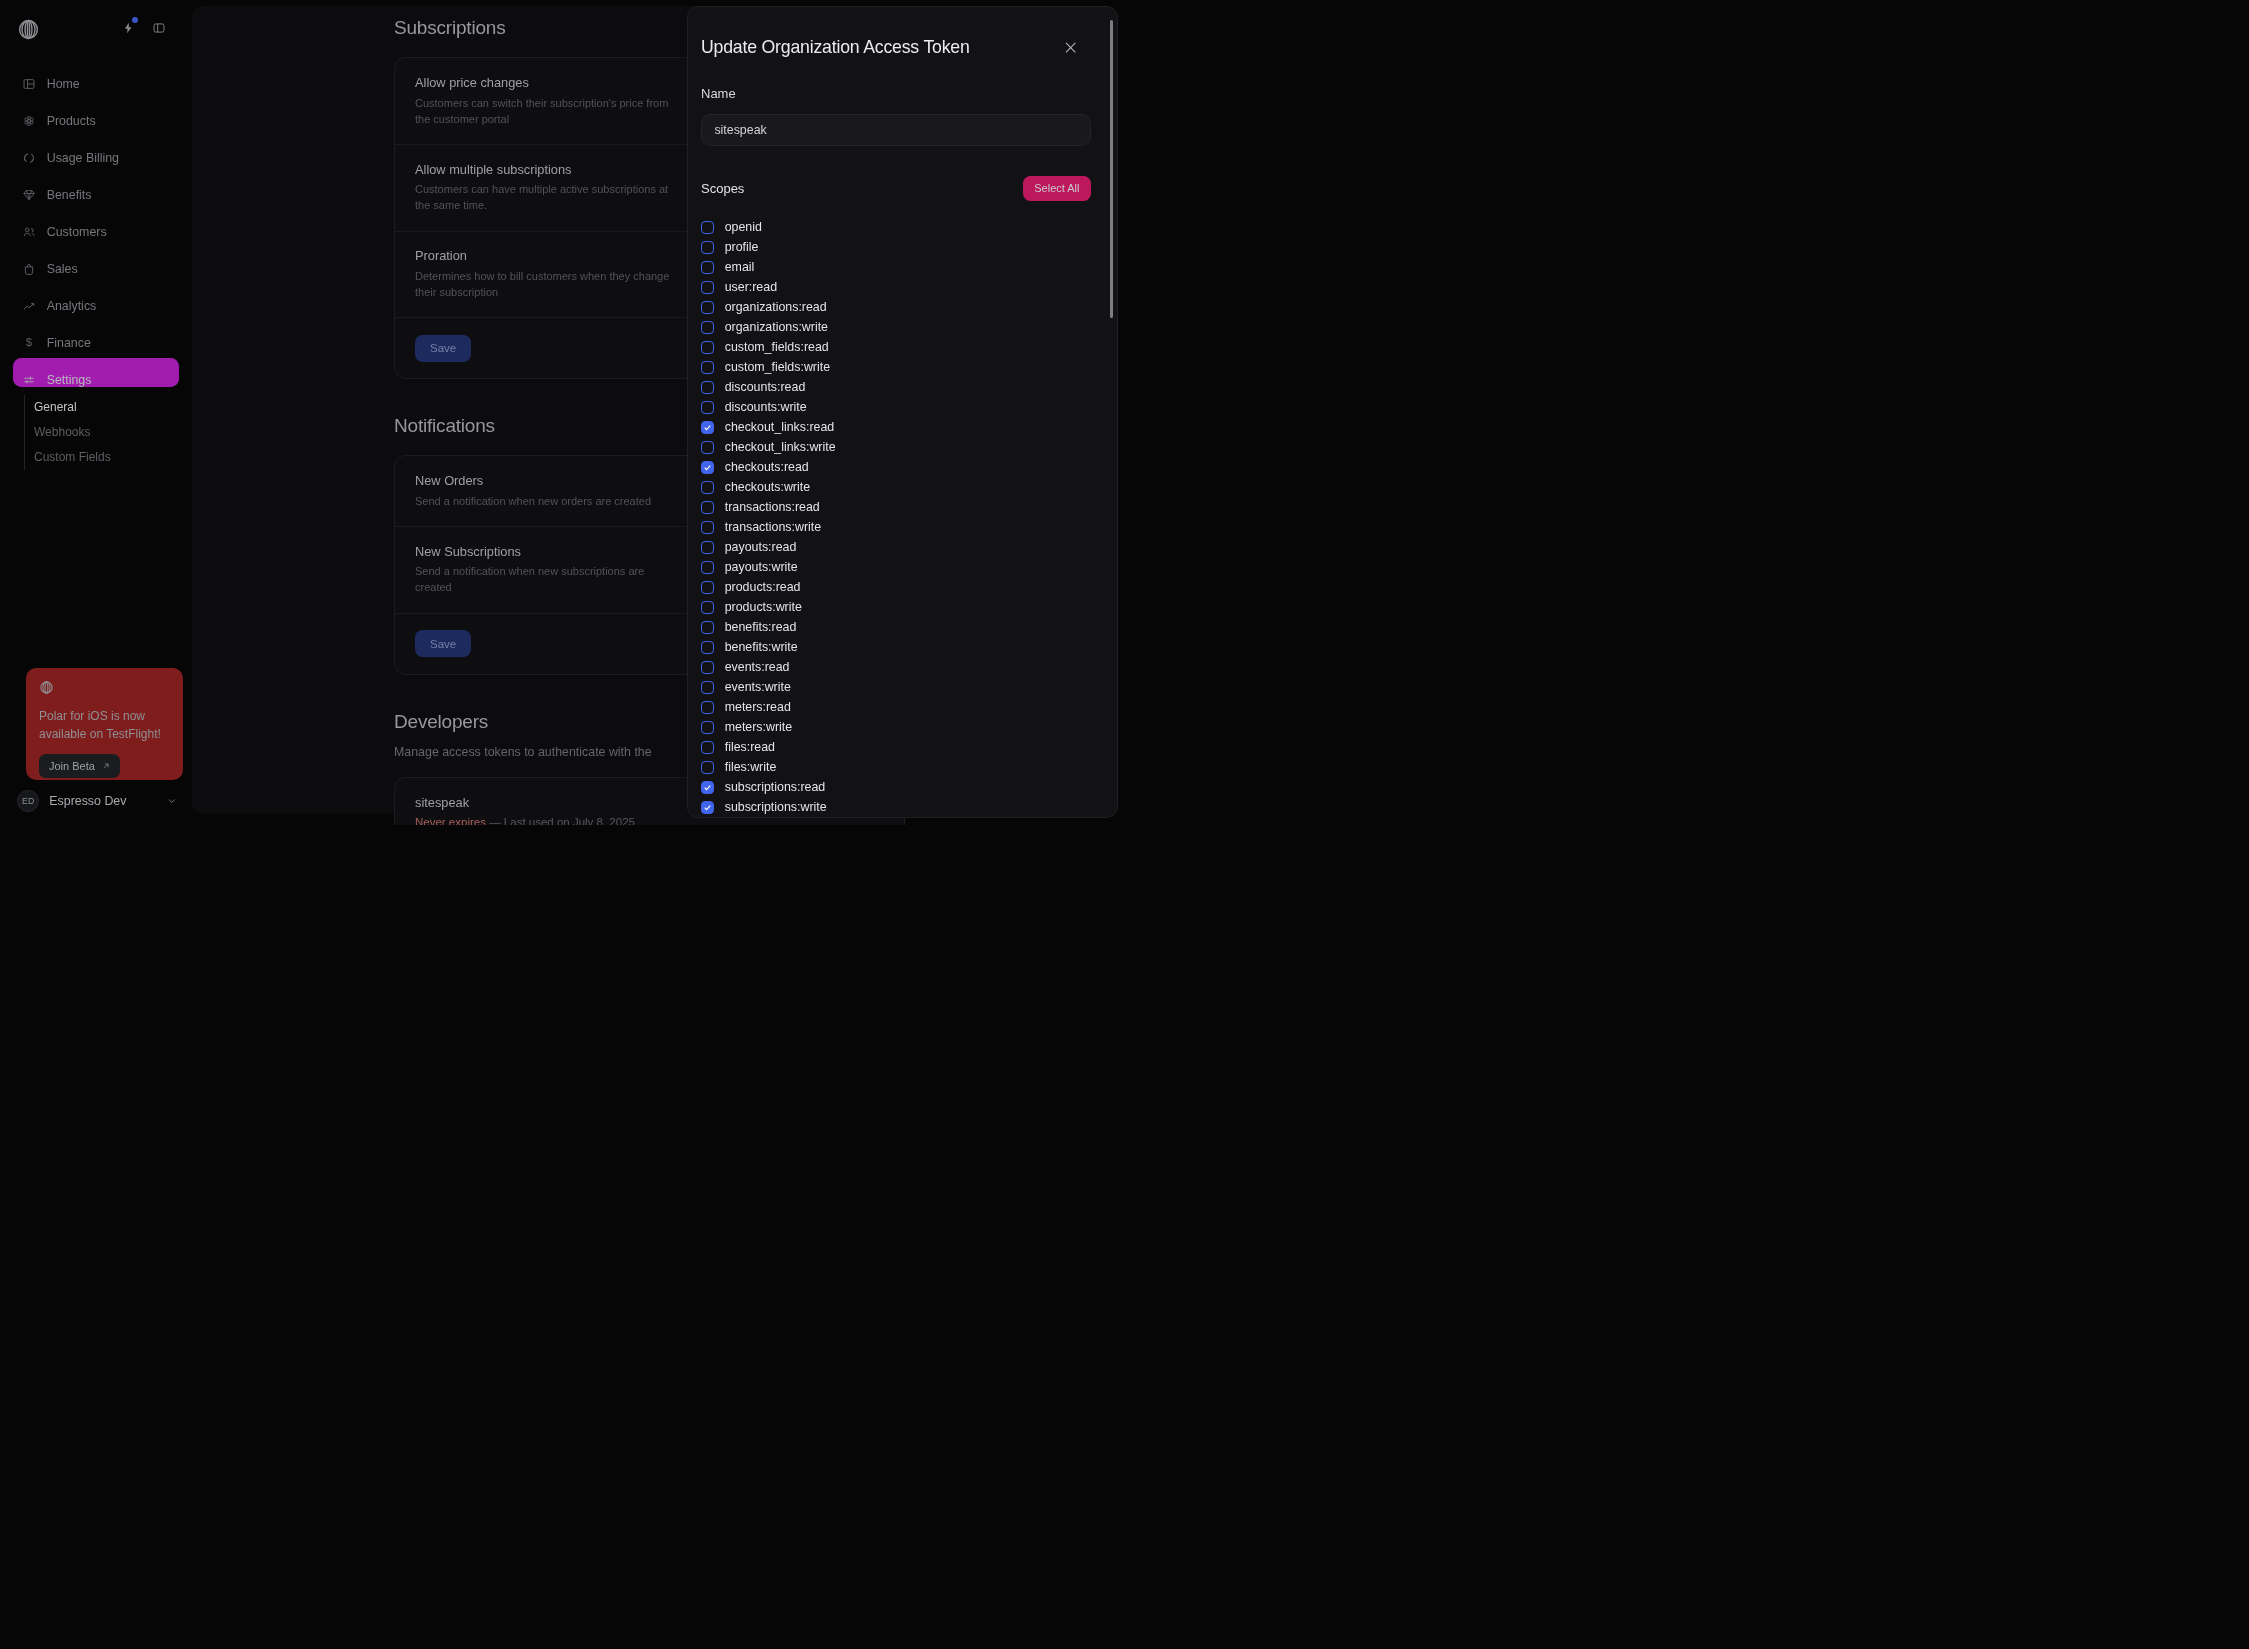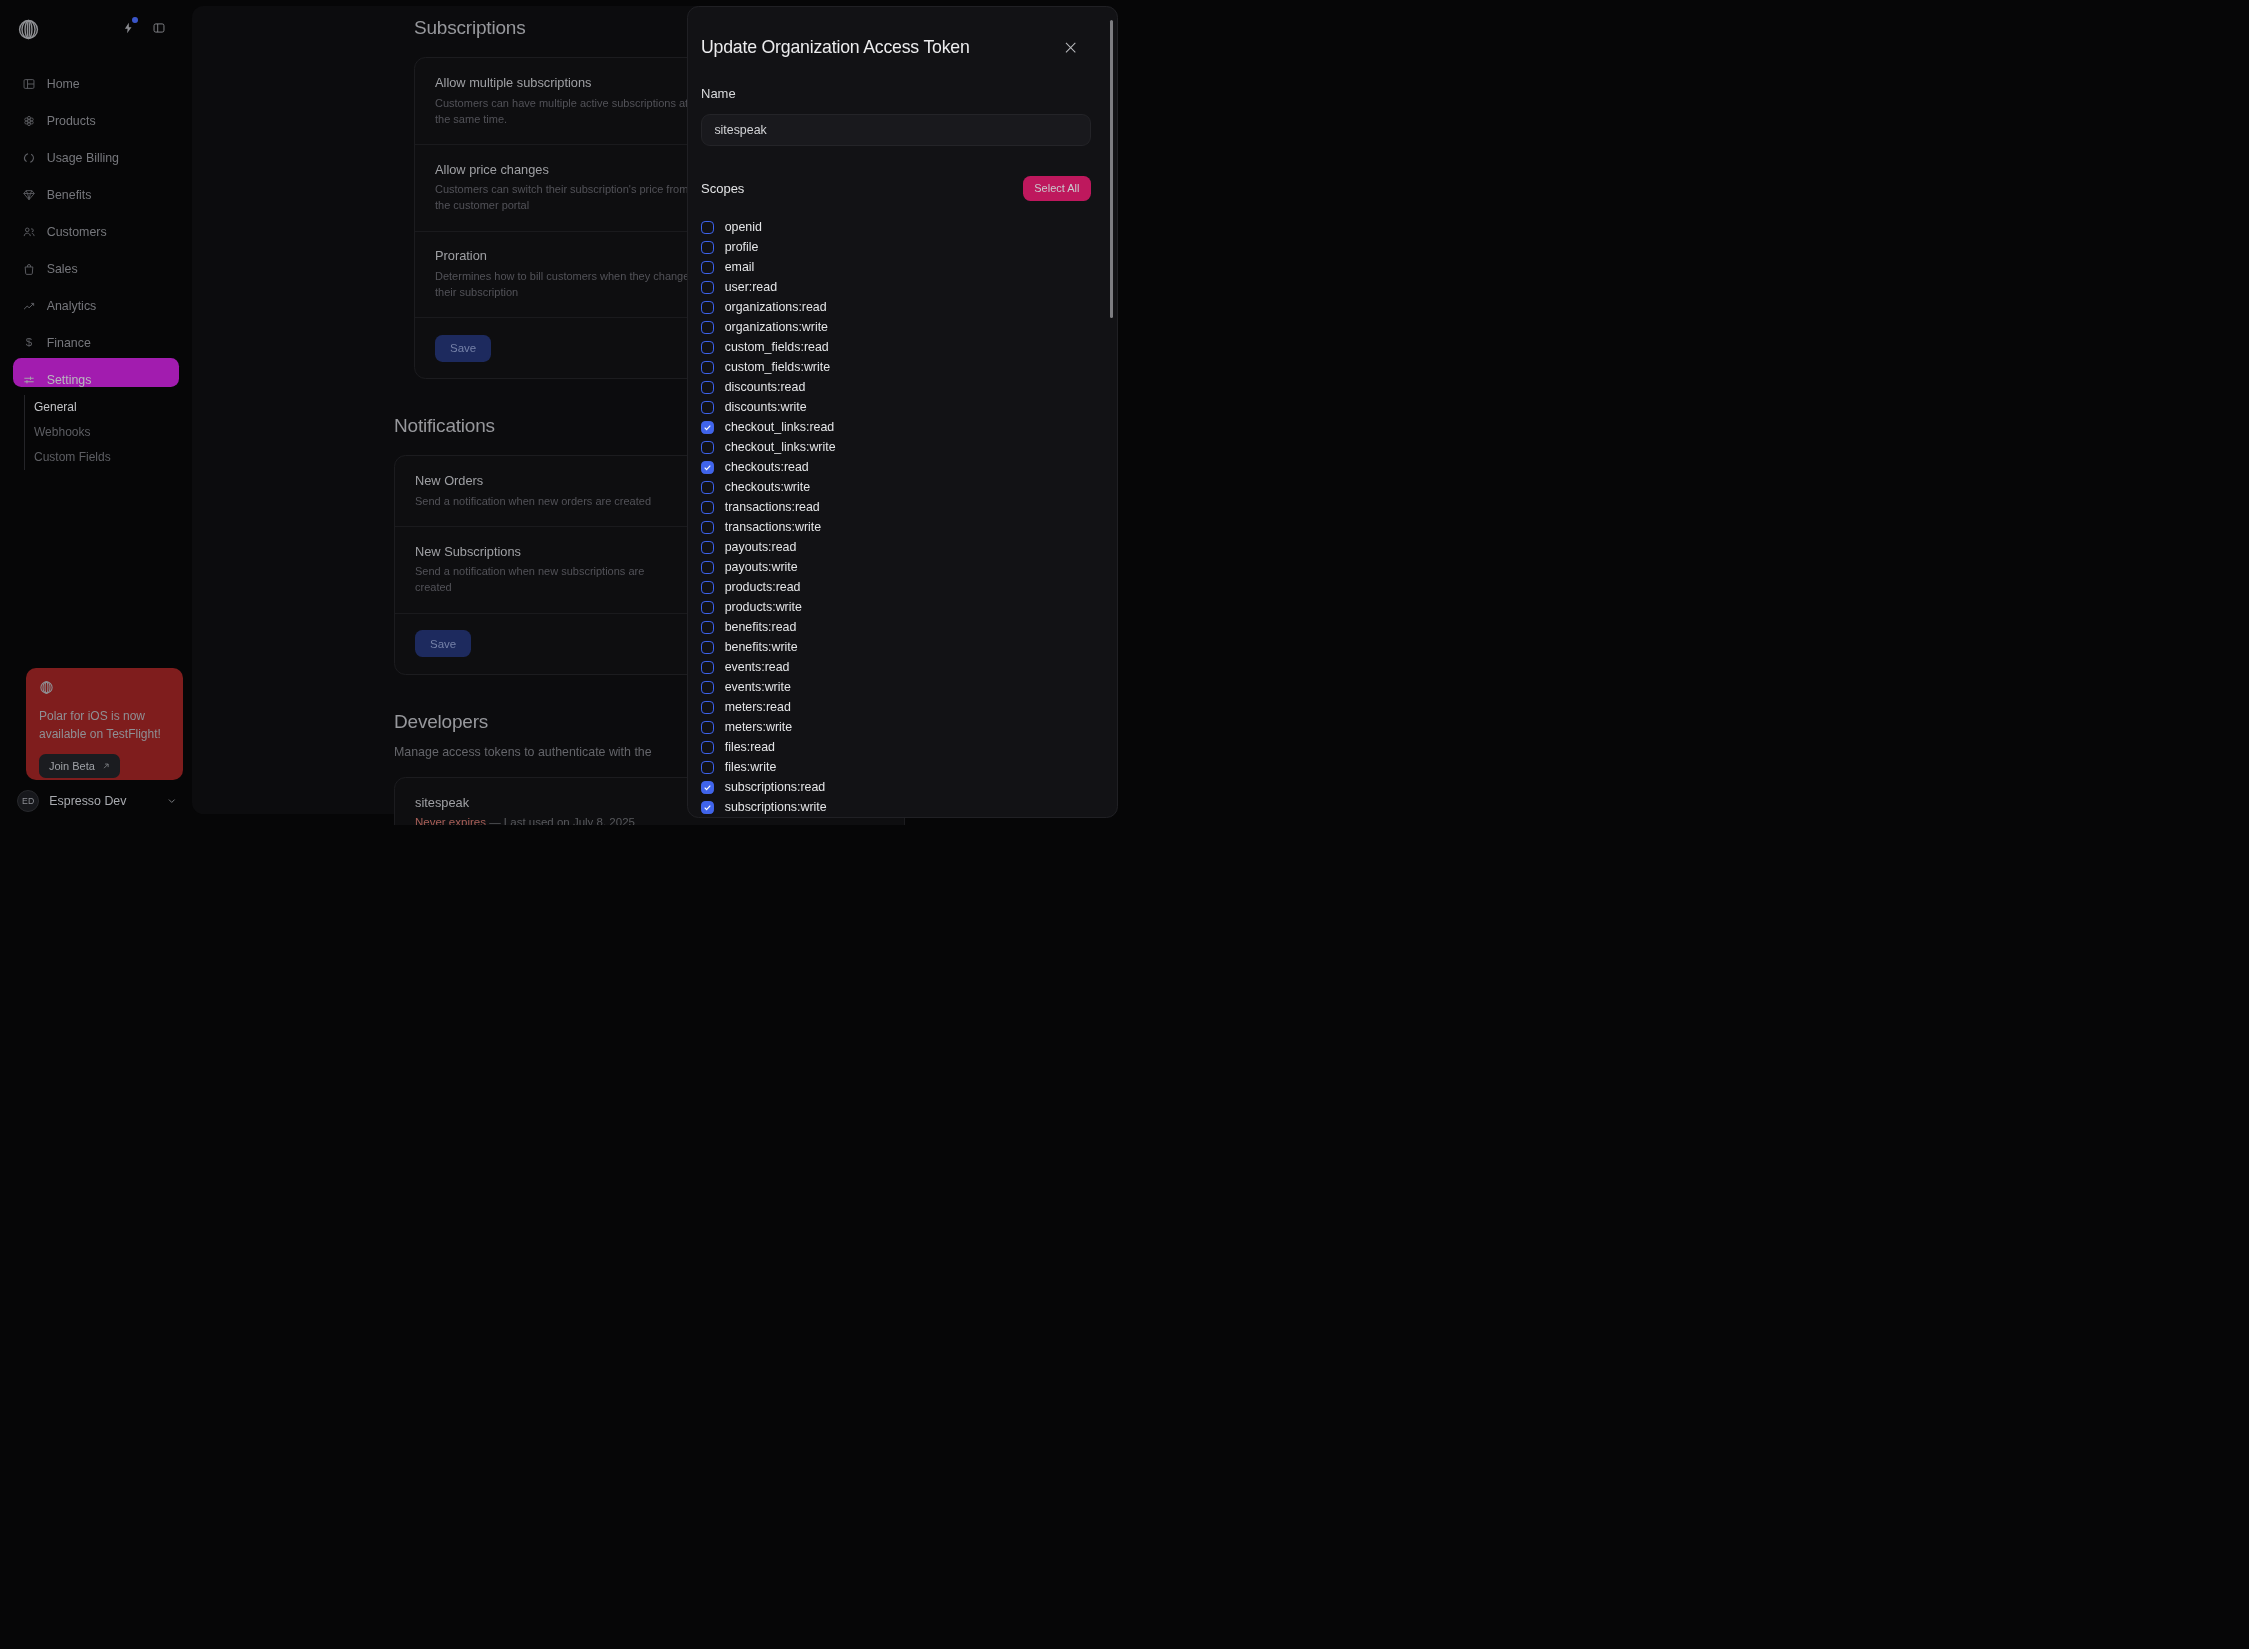--- a/index.html
+++ b/index.html
@@ -36,21 +36,21 @@
   .avatar { width:22px; height:22px; border-radius:50%; background:#17181c; border:0.8px solid #27282c;
     display:flex; align-items:center; justify-content:center; font-size:8.7px; color:#8c8e94; letter-spacing:0.2px; }
   .user-name { font-size:12.4px; color:#a9abb0; flex:1; }
   .chev { color:#7b7d82; }
 
   
   .panel { position:absolute; left:192px; top:5.8px; right:6.6px; bottom:11.5px; background:#0c0c0e; border-radius:11.5px; }
   .content { position:absolute; left:202px; top:6.6px; width:511px; }
   .h2 { font-size:19px; font-weight:500; color:#97989c; letter-spacing:-0.2px; }
   .sec { margin-top:36px; }
-  .sec.first { margin-top:5px;margin-left:20px; }
+  .sec.first { margin-top:5px; }
   .card { margin-top:18px; background:#0e0e10; border:0.8px solid #1c1c1f; border-radius:11.5px; }
   .crow { padding:16.5px 20px; border-bottom:0.8px solid #1a1a1d; }
   .crow:last-child { border-bottom:none; }
   .crow-title { font-size:12.8px; color:#9fa0a4; }
   .crow-desc { margin-top:5.8px; font-size:11px; line-height:1.45; color:#525258; max-width:265px; }
   .btn-save { height:27px; padding:0 15px; border:none; border-radius:7.4px; background:#1d2a5e; color:#7581a8;
     font-size:11.5px; font-family:inherit; cursor:pointer; }
   .btn-newtoken { height:27px; padding:0 13px; border:none; border-radius:7.4px; background:#3156d3; color:#dfe5f7;
     font-size:11.5px; font-family:inherit; cursor:pointer; }
   .dev-sub { margin-top:12.4px; font-size:12.4px; color:#64656a; white-space:nowrap; }
@@ -232,26 +232,26 @@
   </div>
 </aside>
 
 <main class="panel">
   <div class="content">
 
     <section class="sec first">
       <h2 class="h2">Subscriptions</h2>
       <div class="card">
         <div class="crow">
+          <div class="crow-title">Allow price changes</div>
+          <div class="crow-desc">Customers can switch their subscription's price from the customer portal</div>
+        </div>
+        <div class="crow">
           <div class="crow-title">Allow multiple subscriptions</div>
           <div class="crow-desc">Customers can have multiple active subscriptions at the same time.</div>
-        </div>
-        <div class="crow">
-          <div class="crow-title">Allow price changes</div>
-          <div class="crow-desc">Customers can switch their subscription's price from the customer portal</div>
         </div>
         <div class="crow">
           <div class="crow-title">Proration</div>
           <div class="crow-desc">Determines how to bill customers when they change their subscription</div>
         </div>
         <div class="crow">
           <button class="btn-save">Save</button>
         </div>
       </div>
     </section>

